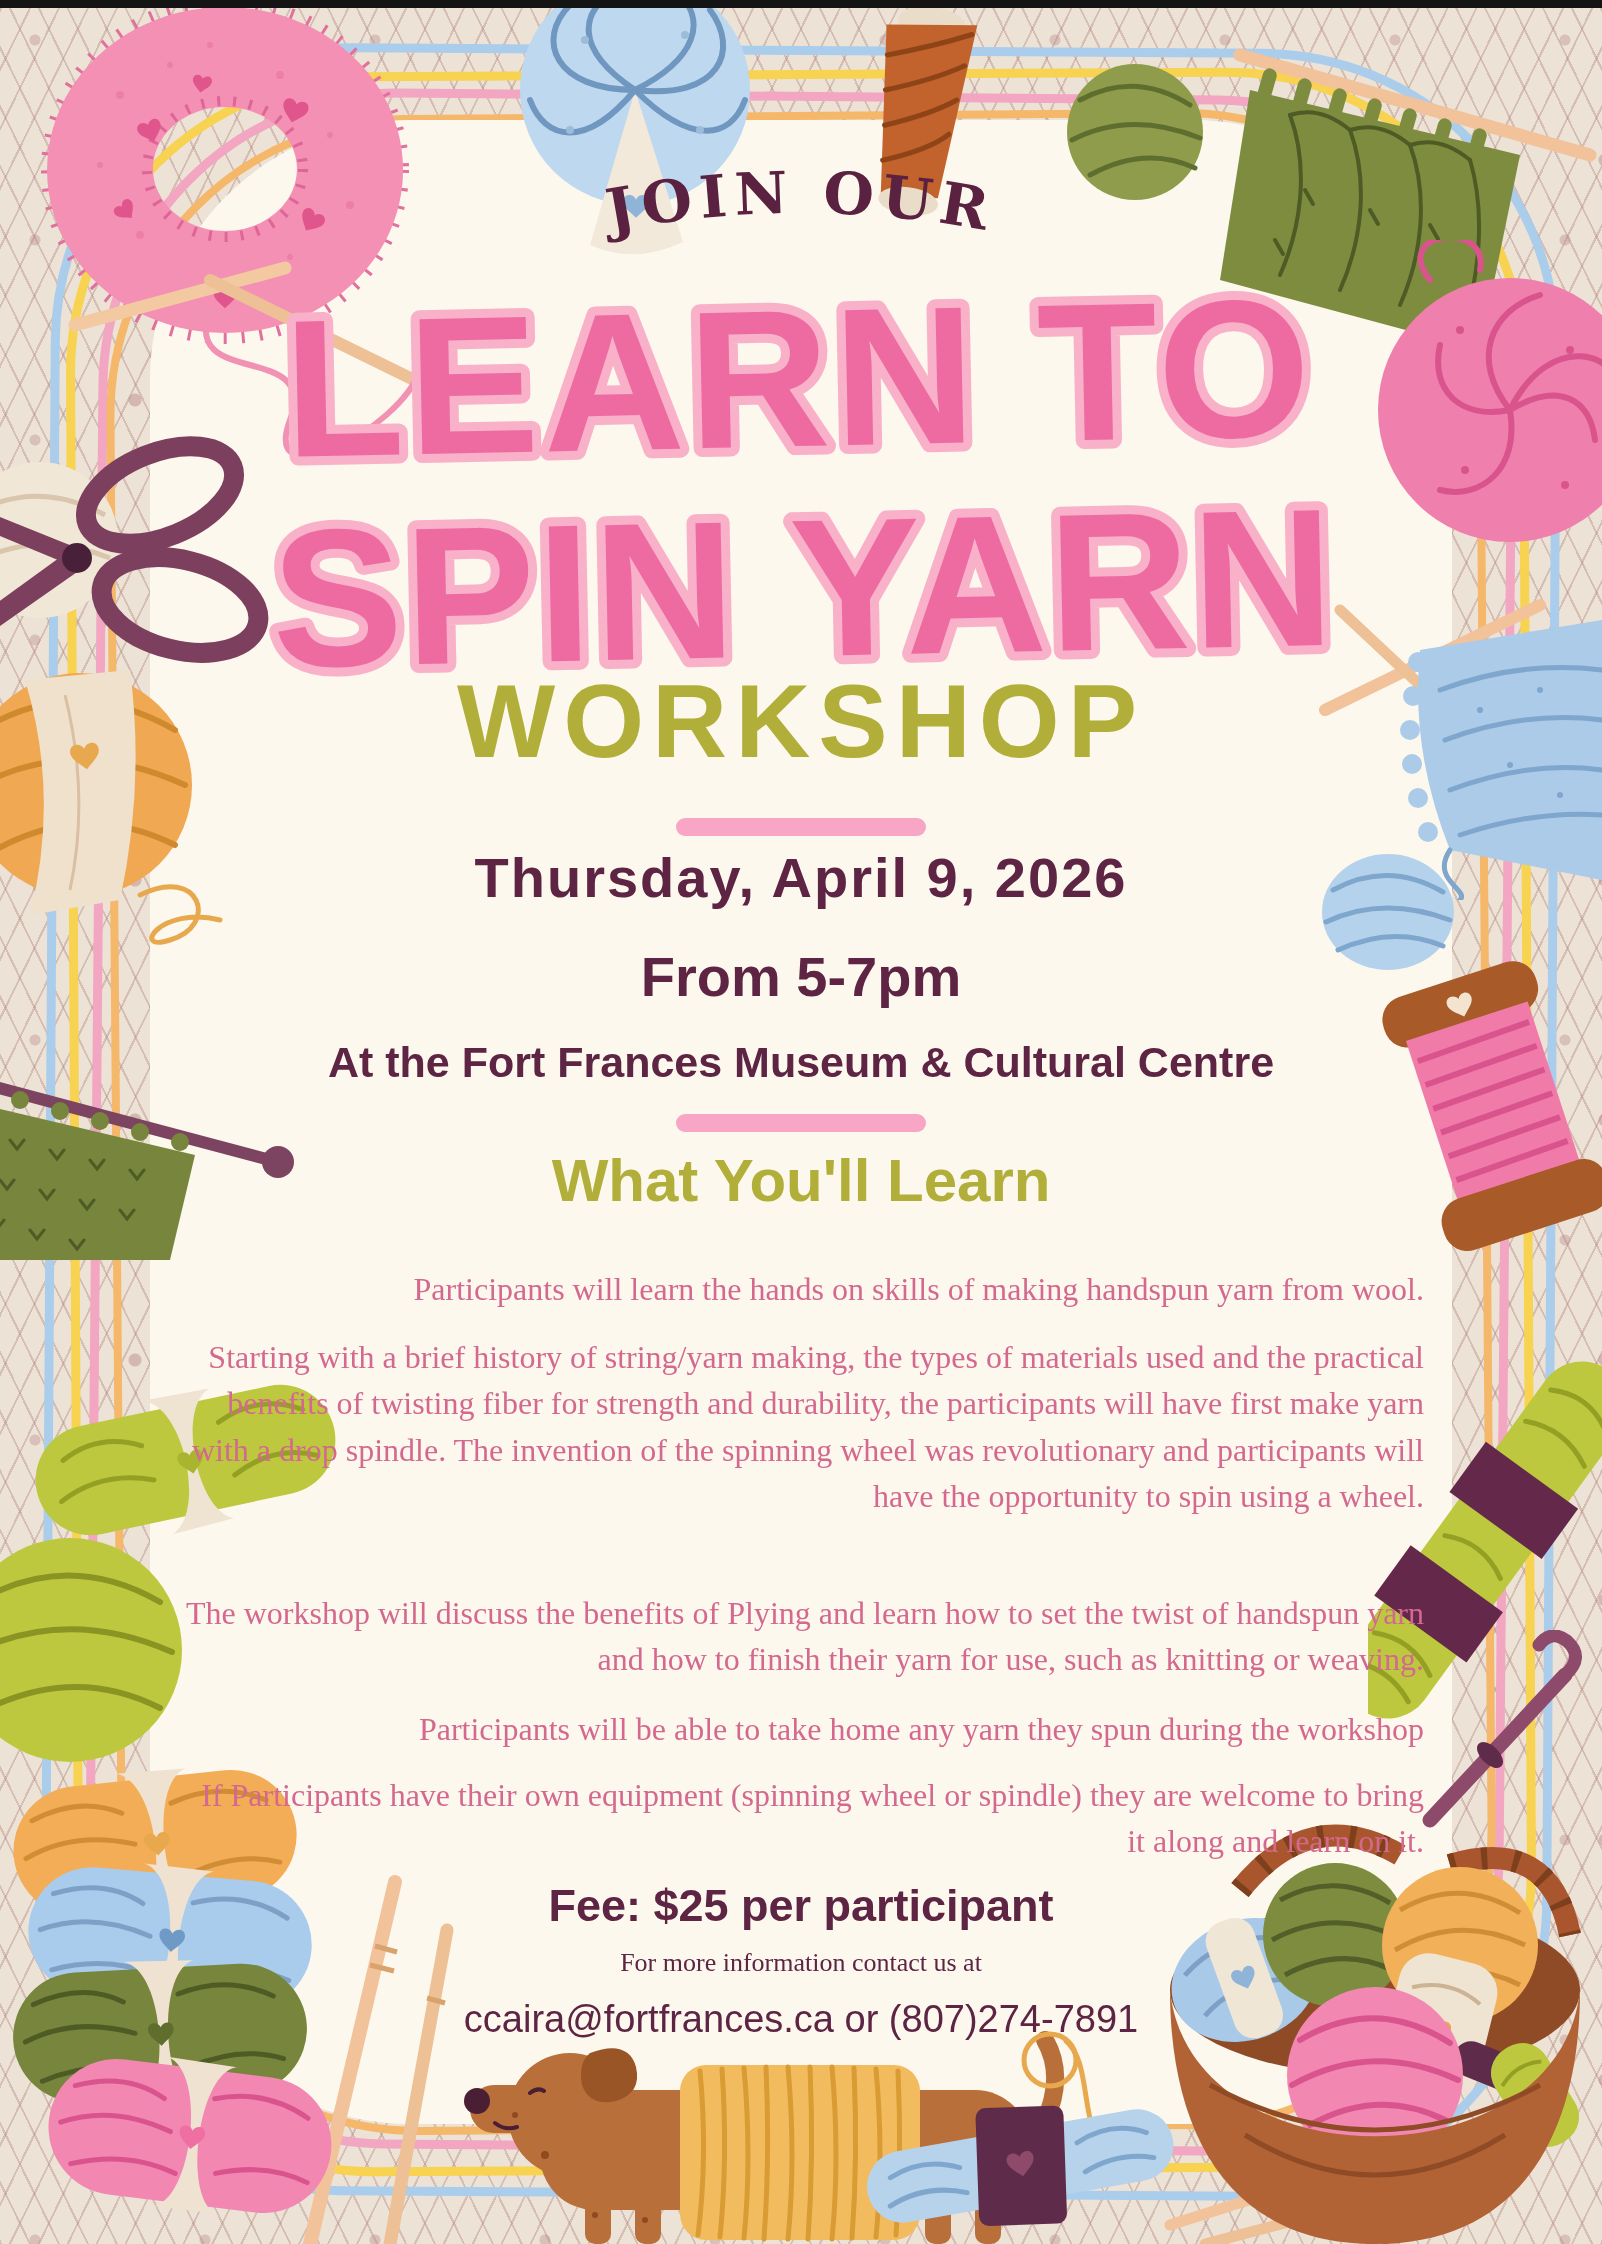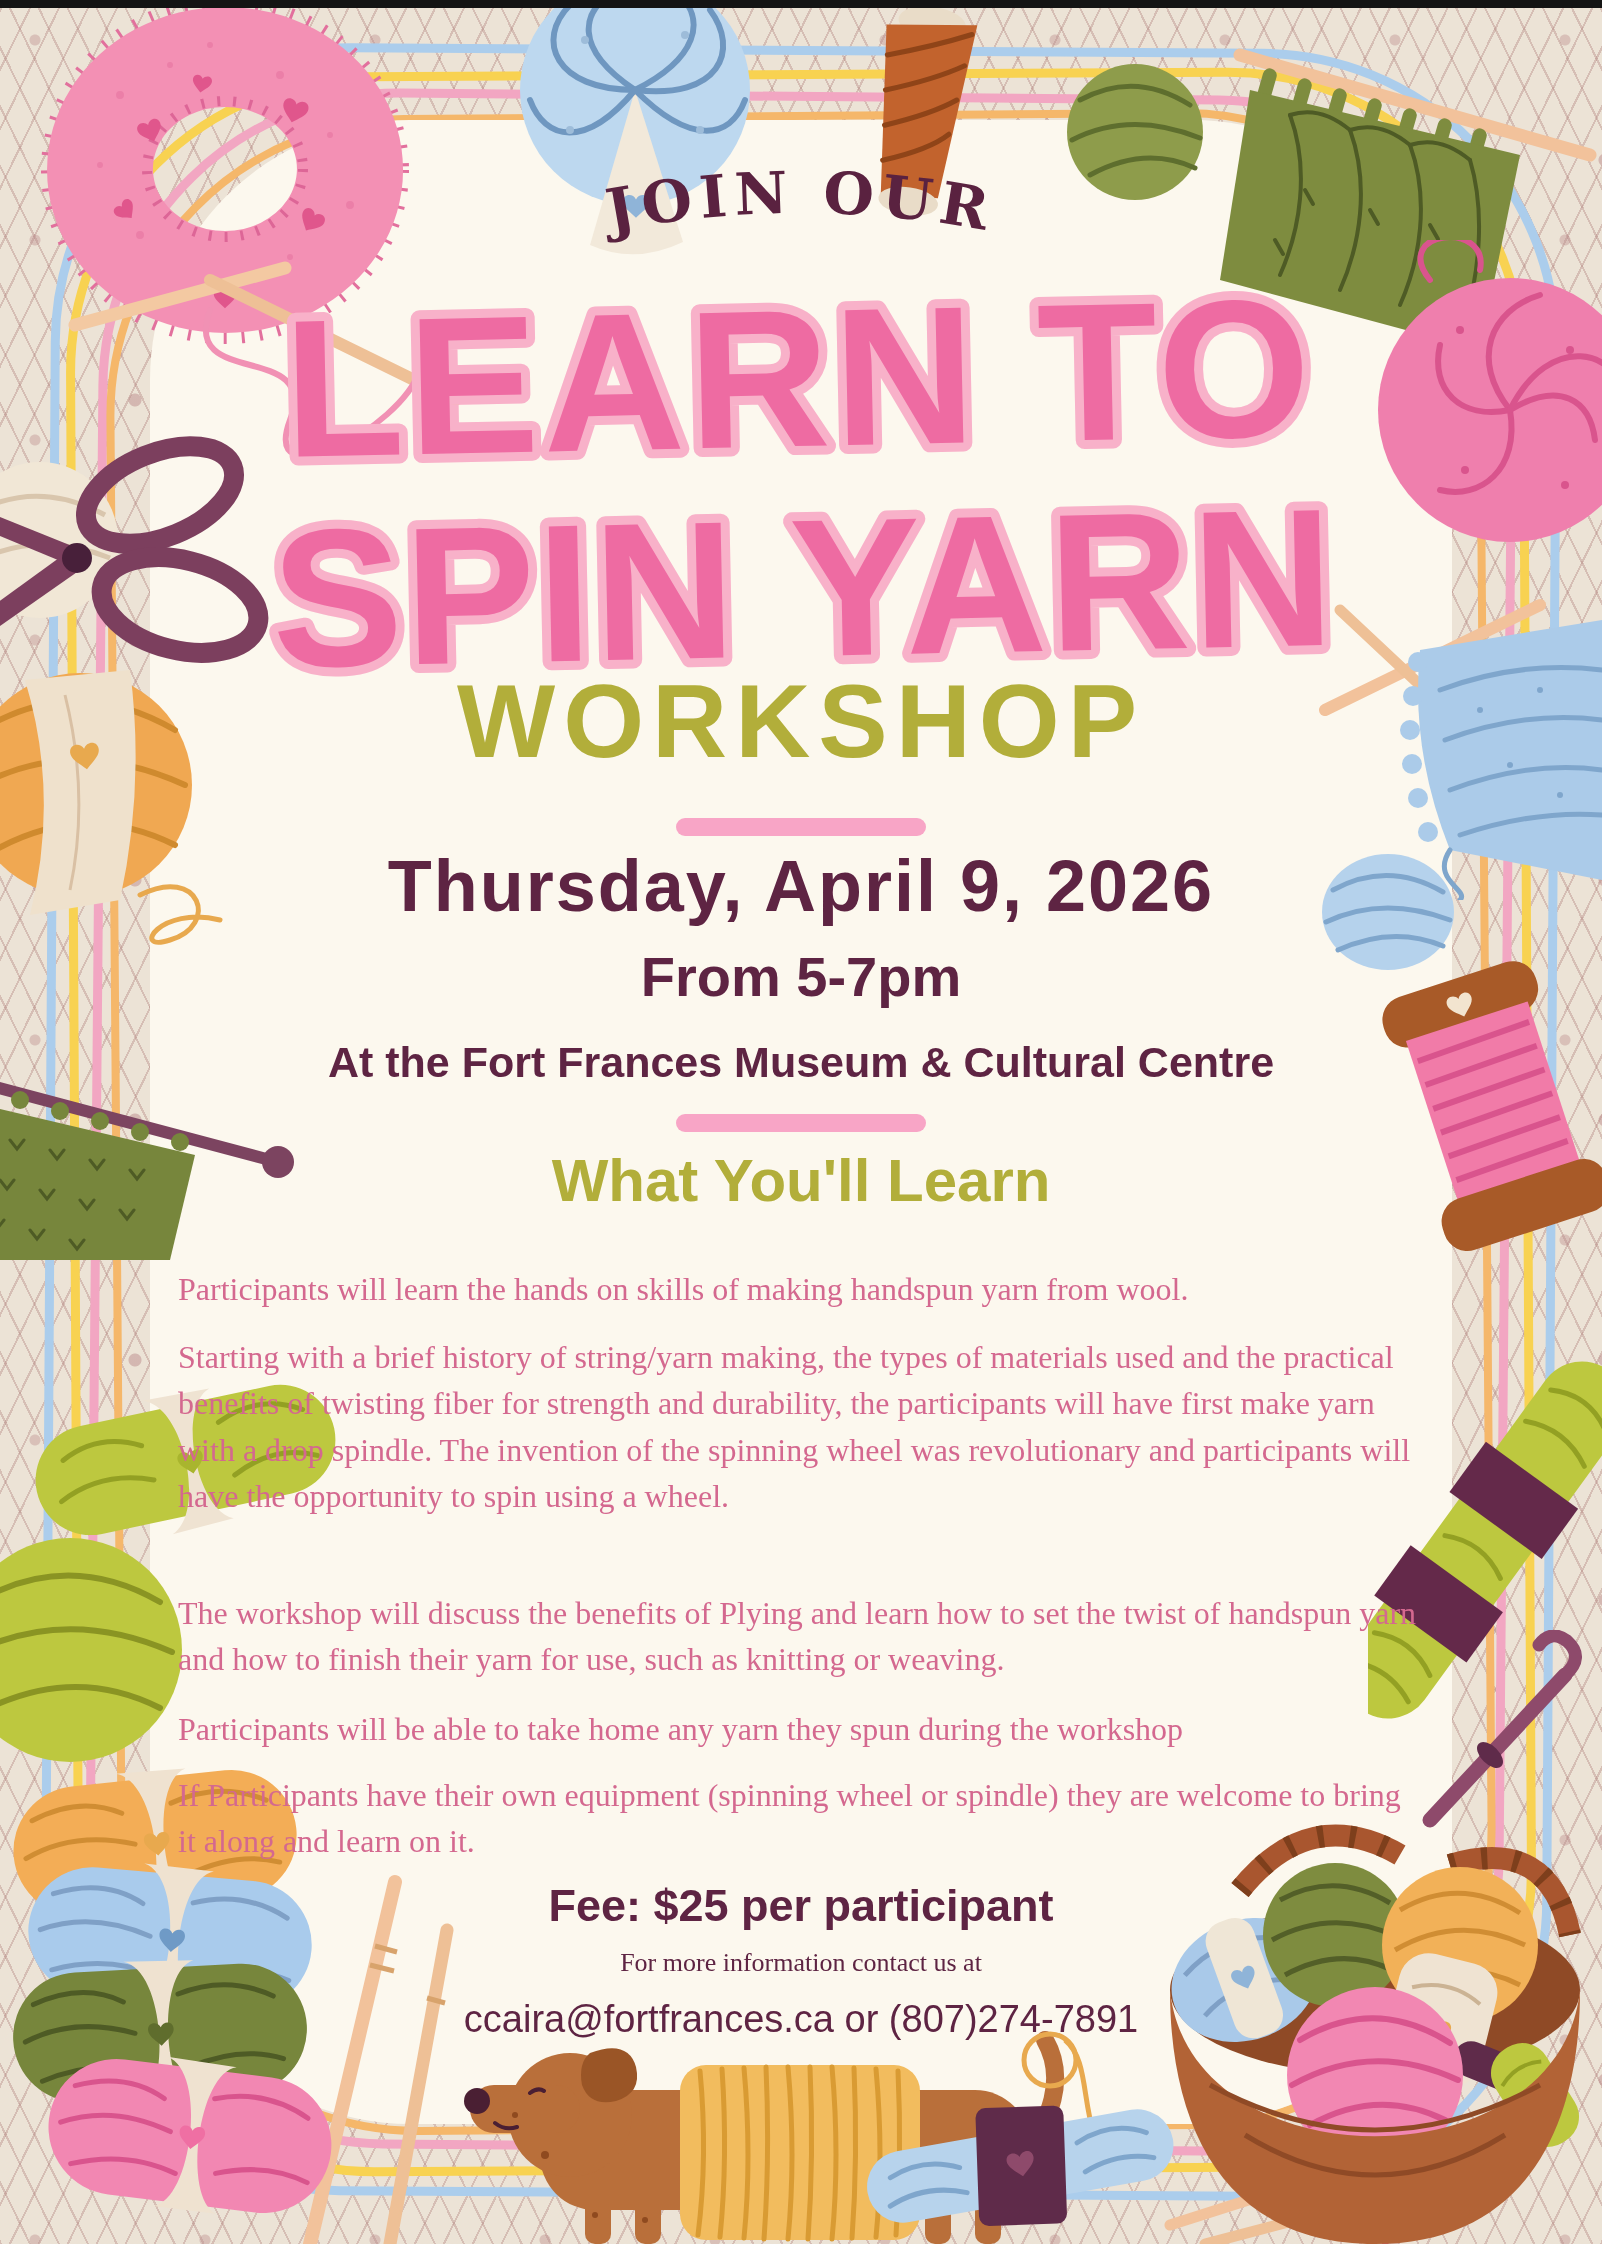--- a/index.html
+++ b/index.html
@@ -26,25 +26,25 @@
   .txt{position:absolute;left:165px;right:165px;text-align:center;z-index:5;margin:0}
   .maroon{color:#5e2443}
   .olive{color:#b2ae3a}
   .serifbold{font-family:Liberation Sans, sans-serif;font-weight:bold}
   #kicker-svg{position:absolute;left:391px;top:128px;z-index:5}
   #title-svg{position:absolute;left:0;top:258px;z-index:5;transform:rotate(-1.2deg)}
   #subtitle{top:664px;font-size:104px;letter-spacing:8px;line-height:1.1}
   .divider{position:absolute;left:676px;width:250px;height:18px;border-radius:10px;background:#f8a5c6;z-index:5}
   #divider-1{top:818px}
   #divider-2{top:1114px}
-  #date-line{top:845px;font-size:72px;letter-spacing:2px}
+  #date-line{top:845px;font-size:56px;letter-spacing:2px}
   #time-line{top:944px;font-size:56px}
   #location-line{top:1038px;font-size:43px}
   #section-heading{top:1146px;font-size:60px}
-  .para{position:absolute;left:178px;right:178px;text-align:left;z-index:5;margin:0;
+  .para{position:absolute;left:178px;right:178px;text-align:right;z-index:5;margin:0;
         font-size:32px;line-height:1.45;color:#d4688f}
   #para-0{top:1266px}
   #para-1{top:1334px}
   #para-2{top:1590px}
   #para-3{top:1706px}
   #para-4{top:1772px}
   #fee-line{top:1880px;font-size:45px}
   #contact-intro{top:1948px;font-size:26px;font-family:"Liberation Serif",serif}
   #contact-details{top:1998px;font-size:38px;font-family:Liberation Sans, sans-serif}
 </style>

